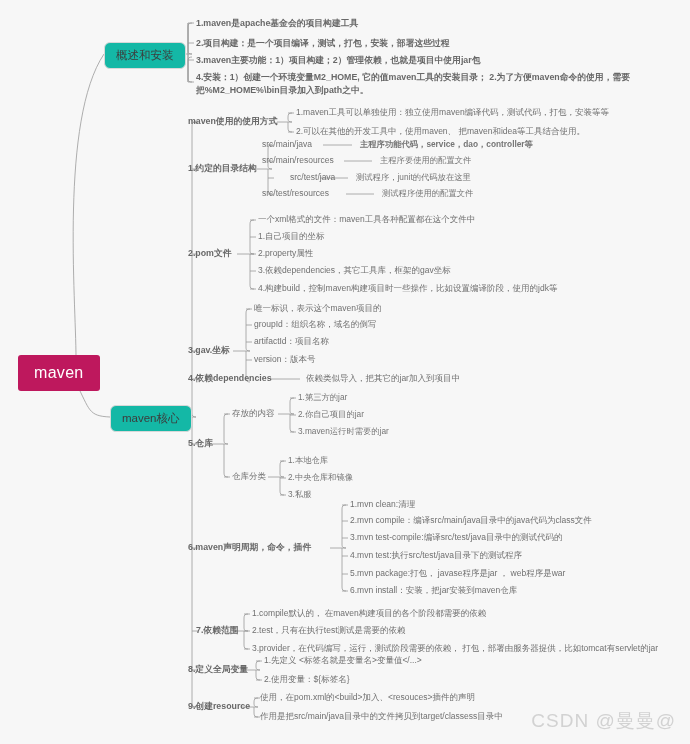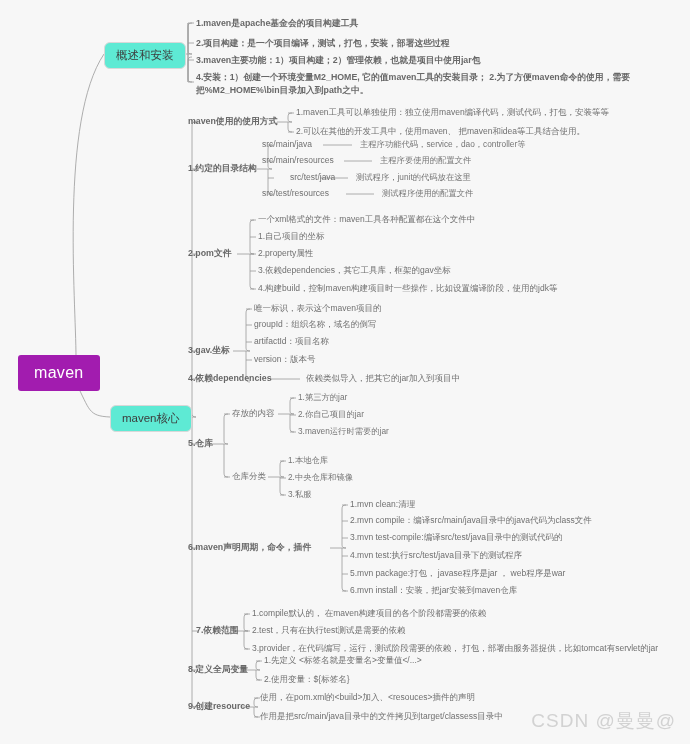--- a/index.html
+++ b/index.html
@@ -10,32 +10,32 @@
     position:relative;overflow:hidden;
     -webkit-font-smoothing:antialiased;
   }
   #canvas{position:absolute;inset:0;width:690px;height:744px;}
   svg.links{position:absolute;left:0;top:0;width:690px;height:744px;pointer-events:none;}
   svg.links path{fill:none;stroke:#9a9a9a;stroke-width:.8;}
 
   
   .root{
     position:absolute;
-    background:#a21caf;
+    background:#be185d;
     color:#fff;
     border-radius:3px;
     font-size:16px;
     padding:9px 16px;
     letter-spacing:.3px;
     white-space:nowrap;
   }
   
   .branch{
     position:absolute;
-    background:#5eead4;
+    background:#14b8a6;
     border:1px solid #d8d8d8;
     border-radius:6px;
     font-size:11.5px;
     color:#3c3c3c;
     padding:5px 11px;
     white-space:nowrap;
     box-shadow:0 0 0 0 rgba(0,0,0,0);
   }
   
   .node{
@@ -181,21 +181,21 @@
   <div class="node l2 wrap" style="left:196px;top:71px;width:470px;">4.安装：1）创建一个环境变量M2_HOME, 它的值maven工具的安装目录； 2.为了方便maven命令的使用，需要把%M2_HOME%\bin目录加入到path之中。</div>
 
   <div class="branch" style="left:110px;top:405px;">maven核心</div>
 
   <div class="node l2" style="left:188px;top:115px;">maven使用的使用方式</div>
   <div class="node l3" style="left:296px;top:106px;">1.maven工具可以单独使用：独立使用maven编译代码，测试代码，打包，安装等等</div>
   <div class="node l3" style="left:296px;top:125px;">2.可以在其他的开发工具中，使用maven、 把maven和idea等工具结合使用。</div>
 
   <div class="node l2" style="left:188px;top:162px;">1.约定的目录结构</div>
   <div class="node l3" style="left:262px;top:138px;">src/main/java</div>
-  <div class="node l4" style="left:360px;top:138px;">主程序功能代码，service，dao，controller等</div>
+  <div class="node l4" style="left:360px;top:138px;font-weight:bold;">主程序功能代码，service，dao，controller等</div>
   <div class="node l3" style="left:262px;top:154px;">src/main/resources</div>
   <div class="node l4" style="left:380px;top:154px;">主程序要使用的配置文件</div>
   <div class="node l3" style="left:262px;top:171px;margin-left:28px;">src/test/java</div>
   <div class="node l4" style="left:356px;top:171px;">测试程序，junit的代码放在这里</div>
   <div class="node l3" style="left:262px;top:187px;">src/test/resources</div>
   <div class="node l4" style="left:382px;top:187px;">测试程序使用的配置文件</div>
 
   <div class="node l2" style="left:188px;top:247px;">2.pom文件</div>
   <div class="node l3" style="left:258px;top:213px;">一个xml格式的文件：maven工具各种配置都在这个文件中</div>
   <div class="node l3" style="left:258px;top:230px;">1.自己项目的坐标</div>

